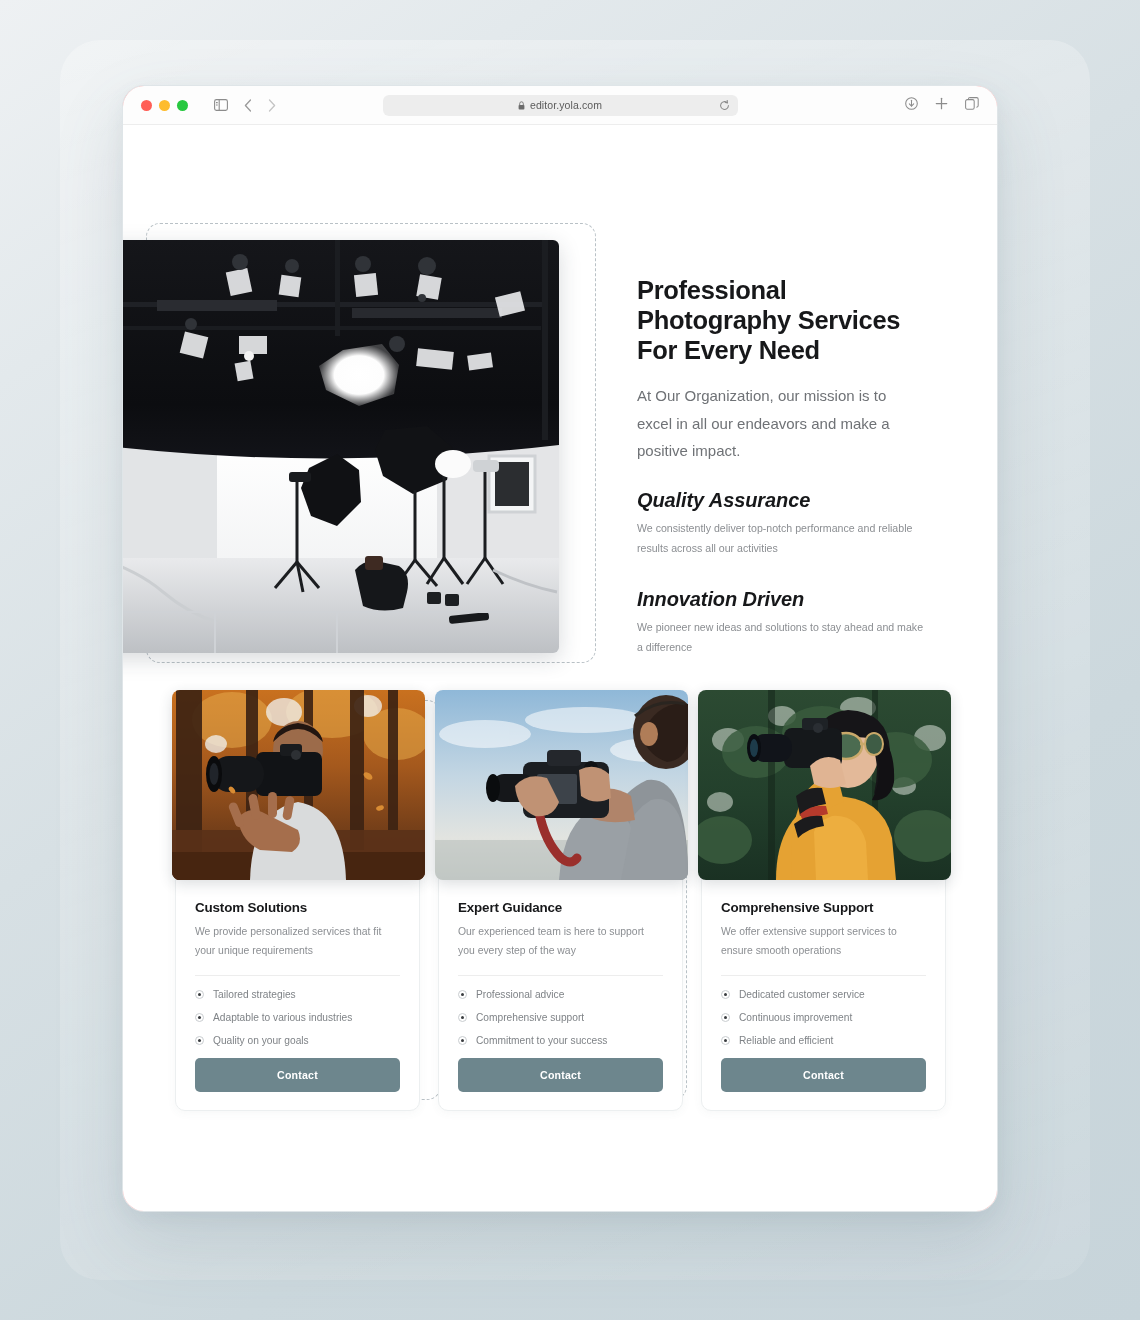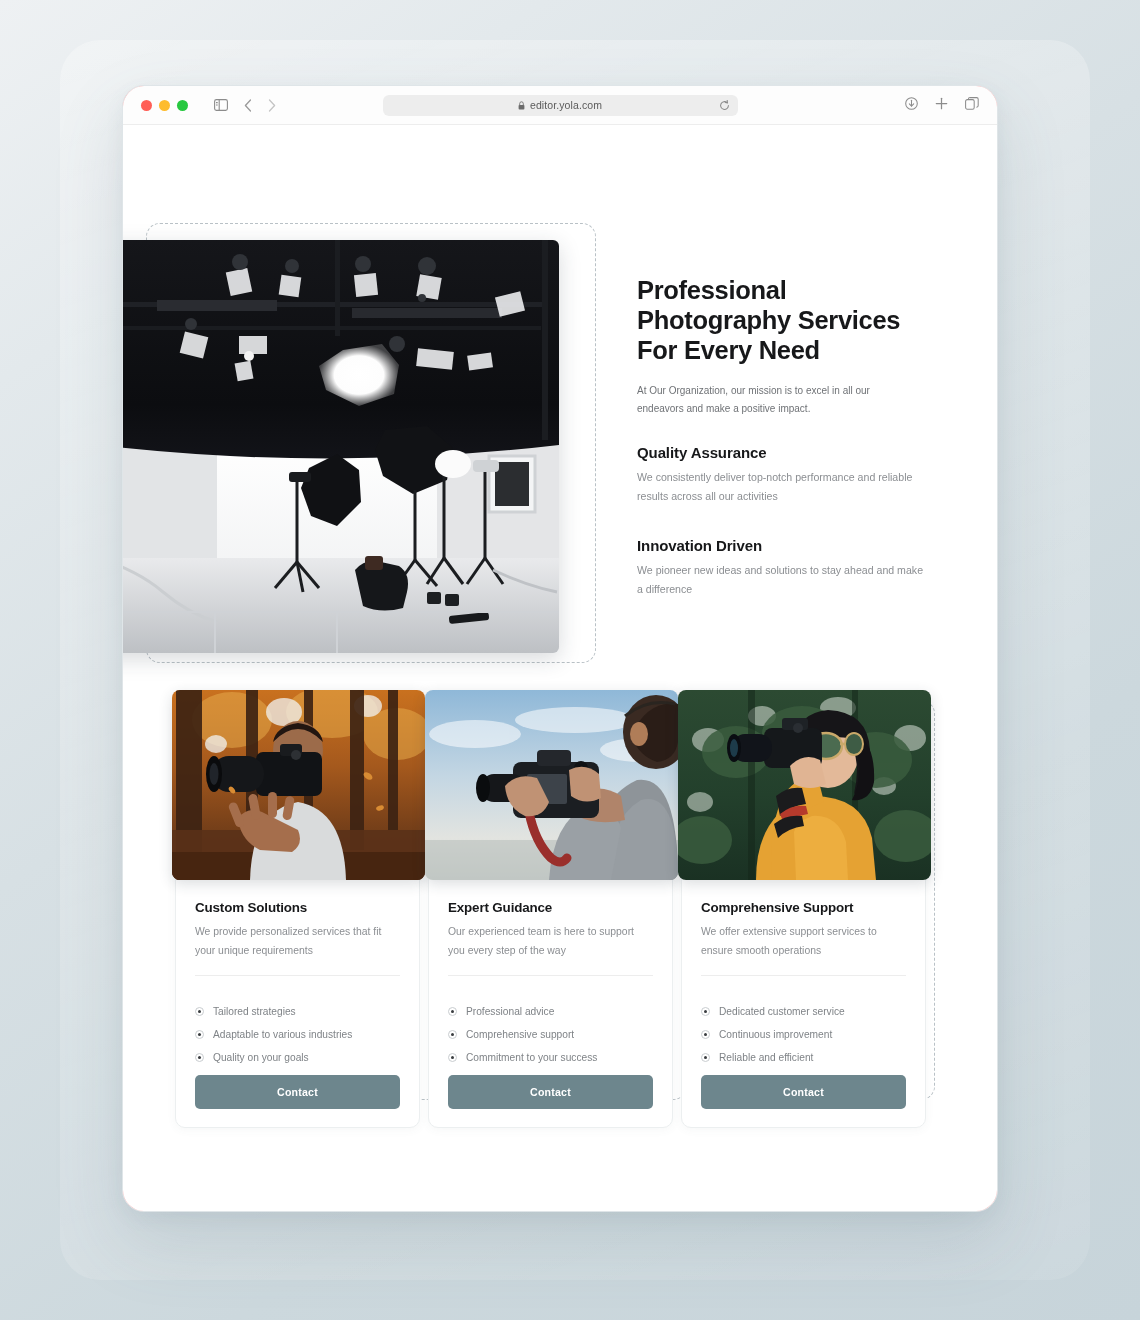--- a/index.html
+++ b/index.html
@@ -101,48 +101,49 @@
   .hero-text { position: absolute; left: 514px; top: 150px; width: 285px; }
   .hero-title {
     font-size: 25.5px;
     line-height: 1.18;
     font-weight: 700;
     color: #17181a;
     letter-spacing: -0.3px;
   }
   .hero-sub {
     margin-top: 17px;
-    font-size: 10px;
+    font-size: 15px;
     line-height: 1.82;
     color: #6f7276;
     width: 280px;
   }
   .feat { margin-top: 25px; }
   .feat-title {
-    font-size: 15px;
+    font-size: 20px;
     font-weight: 700;
     color: #17181a;
     letter-spacing: -0.1px;
+    font-style: italic;
   }
   .feat-body {
     margin-top: 7px;
     font-size: 10.6px;
     line-height: 1.85;
     color: #8b8e92;
     width: 288px;
   }
   .feat.second { margin-top: 30px; }
 
   
   .cards {
     position: absolute;
     left: 52px; top: 574px;
     width: 772px;
     display: flex;
-    gap: 8px;
+    gap: 18px;
   }
   .card {
     width: 245px;
     background: #ffffff;
     border: 1px solid #eceff0;
     border-radius: 10px;
     box-shadow: 0 2px 10px rgba(70,90,105,0.05);
     overflow: visible;
     position: relative;
     padding-bottom: 18px;
@@ -170,21 +171,21 @@
     letter-spacing: -0.15px;
   }
   .card-desc {
     margin-top: 8px;
     font-size: 10.4px;
     line-height: 1.78;
     color: #8b8e92;
   }
   .divider { margin: 15px 0 0 0; height: 1px; background: #ededed; }
 
-  .bullets { margin-top: 30px; list-style: none; }
+  .bullets { margin-top: 13px; list-style: none; }
   .bullets li {
     display: flex; align-items: center;
     font-size: 10.2px;
     color: #7f8387;
     margin-bottom: 12px;
   }
   .bullets li .bdot {
     width: 9px; height: 9px;
     border-radius: 50%;
     border: 1px solid #c9cdd0;

